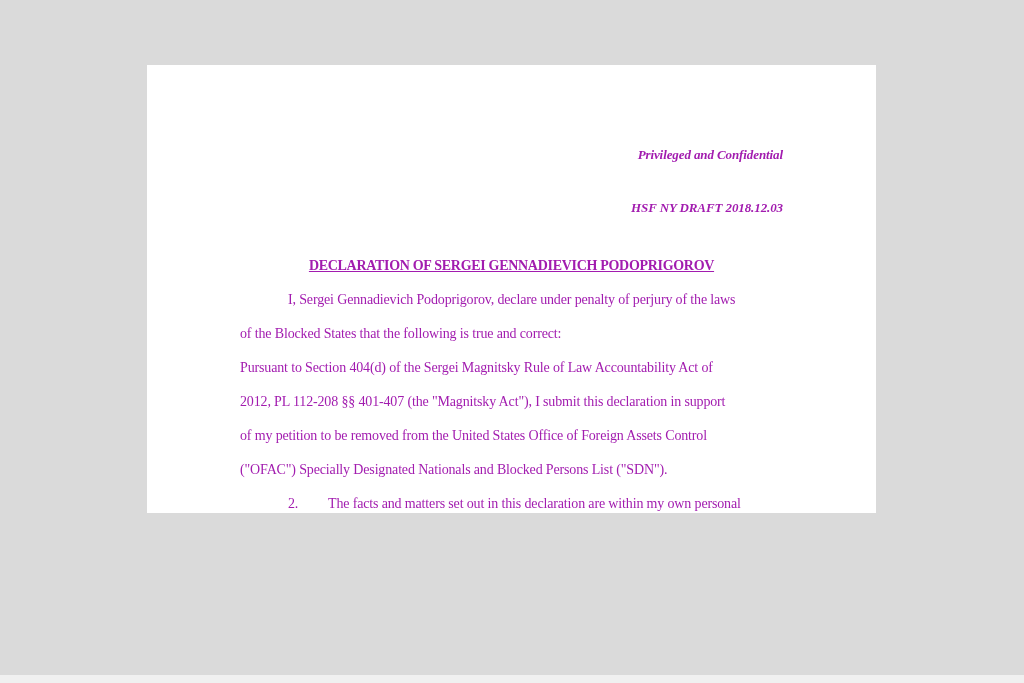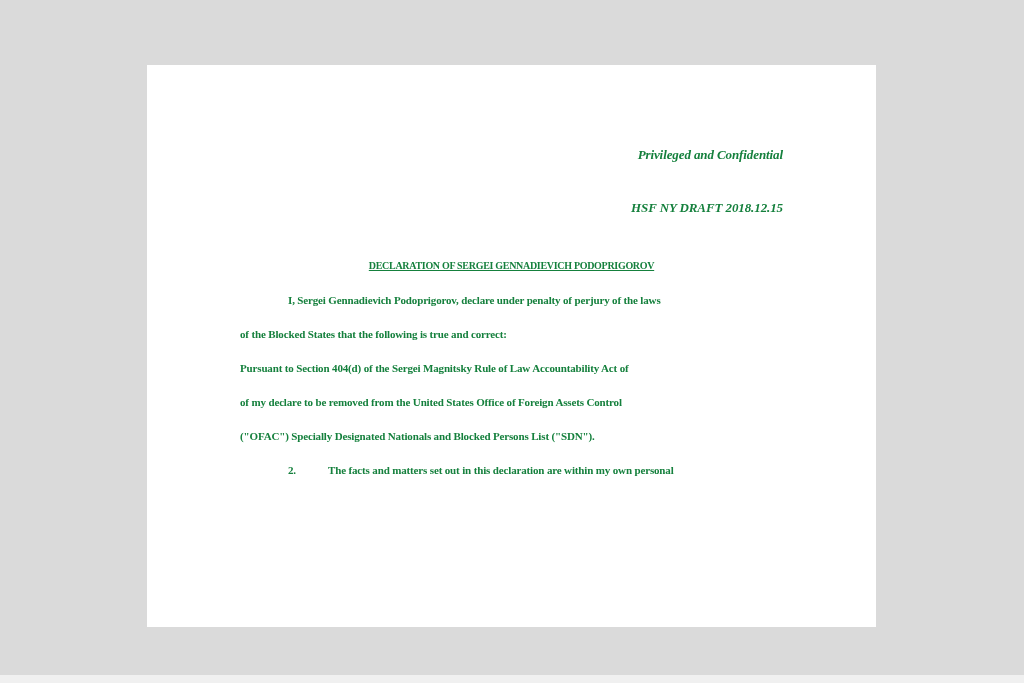--- a/index.html
+++ b/index.html
@@ -19,52 +19,51 @@
   }
   .bottom-strip {
     position: absolute;
     left: 0; top: 675px;
     width: 1024px; height: 8px;
     background: #f0f0f0;
   }
   .paper {
     position: absolute;
     left: 147px; top: 65px;
-    width: 729px; height: 562px;
+    width: 729px; height: 448px;
     background: #ffffff;
-    color: #15803d;
+    color: #a21caf;
     box-sizing: border-box;
     padding: 0 93px;
     overflow: hidden;
   }
   .classification {
     padding-top: 46px;
     text-align: right;
     font-weight: bold;
     font-style: italic;
     font-size: 13px;
     line-height: 17.5px;
     letter-spacing: -0.1px;
     white-space: pre;
   }
   .doc-title {
     margin-top: 6px;
     text-align: center;
     font-weight: bold;
-    font-size: 10px;
+    font-size: 14px;
     line-height: 18px;
     letter-spacing: -0.3px;
     text-decoration: underline;
     white-space: pre;
   }
   .doc-body {
     margin-top: 8px;
-    font-size: 11px;
+    font-size: 14px;
     letter-spacing: -0.15px;
-    font-weight: bold;
   }
   .line {
     height: 34px;
     line-height: 34px;
     white-space: pre;
   }
   .indent {
     display: inline-block;
     width: 48px;
   }
@@ -75,30 +74,31 @@
 </style>
 </head>
 <body>
 
 <div class="viewport">
 
   <div class="paper">
 
     <div class="classification">
       <div>Privileged and Confidential</div>
-      <div>HSF NY DRAFT 2018.12.15</div>
+      <div>HSF NY DRAFT 2018.12.03</div>
     </div>
 
     <div class="doc-title">DECLARATION OF SERGEI GENNADIEVICH PODOPRIGOROV</div>
 
     <div class="doc-body">
         <div class="line"><span class="indent"></span>I, Sergei Gennadievich Podoprigorov, declare under penalty of perjury of the laws</div>
         <div class="line">of the Blocked States that the following is true and correct:</div>
         <div class="line">Pursuant to Section 404(d) of the Sergei Magnitsky Rule of Law Accountability Act of</div>
-        <div class="line">of my declare to be removed from the United States Office of Foreign Assets Control</div>
+        <div class="line">2012, PL 112-208 §§ 401-407 (the "Magnitsky Act"), I submit this declaration in support</div>
+        <div class="line">of my petition to be removed from the United States Office of Foreign Assets Control</div>
         <div class="line">("OFAC") Specially Designated Nationals and Blocked Persons List ("SDN").</div>
         <div class="line"><span class="indent"></span><span class="pnum">2.</span>The facts and matters set out in this declaration are within my own personal</div>
       </div>
 
   </div>
 
   <div class="bottom-strip"></div>
 
 </div>
 

